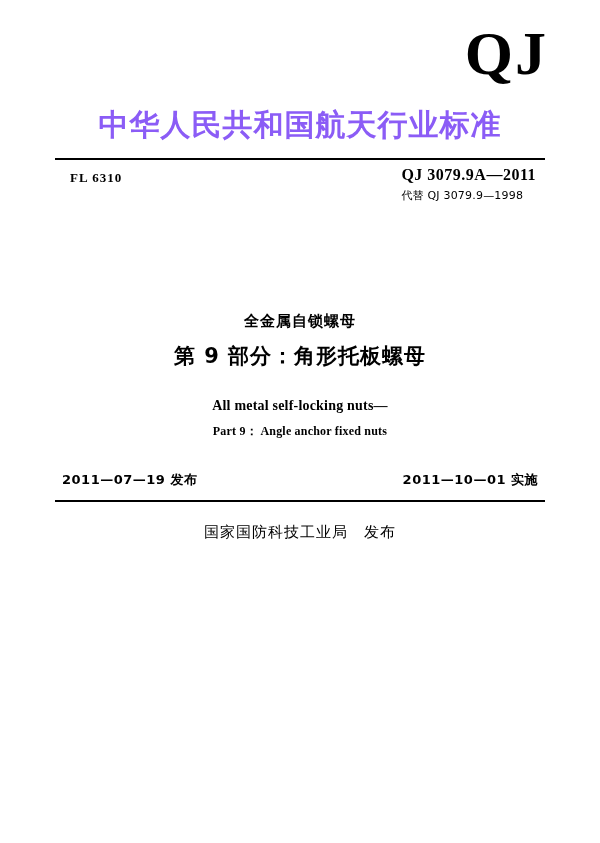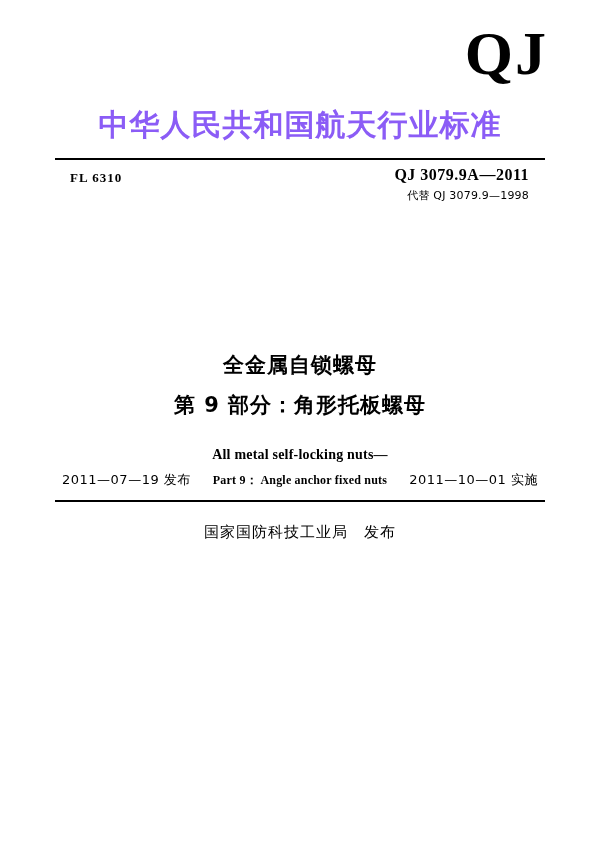--- a/index.html
+++ b/index.html
@@ -65,22 +65,22 @@
     font-family: "Liberation Serif", serif;
     font-weight: bold;
     font-size: 13px;
     letter-spacing: 1px;
   }
 
   
   .std-block {
     position: absolute;
     top: 166px;
-    right: 71px;
-    text-align: right;
+    right: 64px;
+    text-align: left;
   }
   .std-number {
     font-family: "Liberation Serif", serif;
     font-weight: bold;
     font-size: 16px;
     letter-spacing: 0.5px;
   }
   .std-replace {
     margin-top: 4px;
     font-family: "DejaVu Sans", sans-serif;
@@ -92,24 +92,23 @@
   .title-group {
     position: absolute;
     top: 310px;
     left: 0;
     width: 600px;
     text-align: center;
   }
   .title-cn-1 {
     font-family: "DejaVu Sans", sans-serif;
     font-weight: bold;
-    font-size: 21px;
+    font-size: 15px;
     letter-spacing: 1px;
     line-height: 1.5;
-    margin-top: 40px;
   }
   .title-cn-2 {
     font-family: "DejaVu Sans", sans-serif;
     font-weight: bold;
     font-size: 21px;
     letter-spacing: 1px;
     line-height: 1.5;
     margin-top: 8px;
   }
   .title-en-1 {
@@ -129,21 +128,21 @@
 
   
   .dates {
     position: absolute;
     bottom: 118px;
     left: 62px;
     right: 62px;
     display: flex;
     justify-content: space-between;
     font-family: "DejaVu Sans", sans-serif;
-    font-weight: normal;
+    font-weight: bold;
     font-size: 13px;
     letter-spacing: 0.5px;
   }
 
   
   .rule-bottom {
     position: absolute;
     bottom: 105px;
     left: 55px;
     width: 490px;

